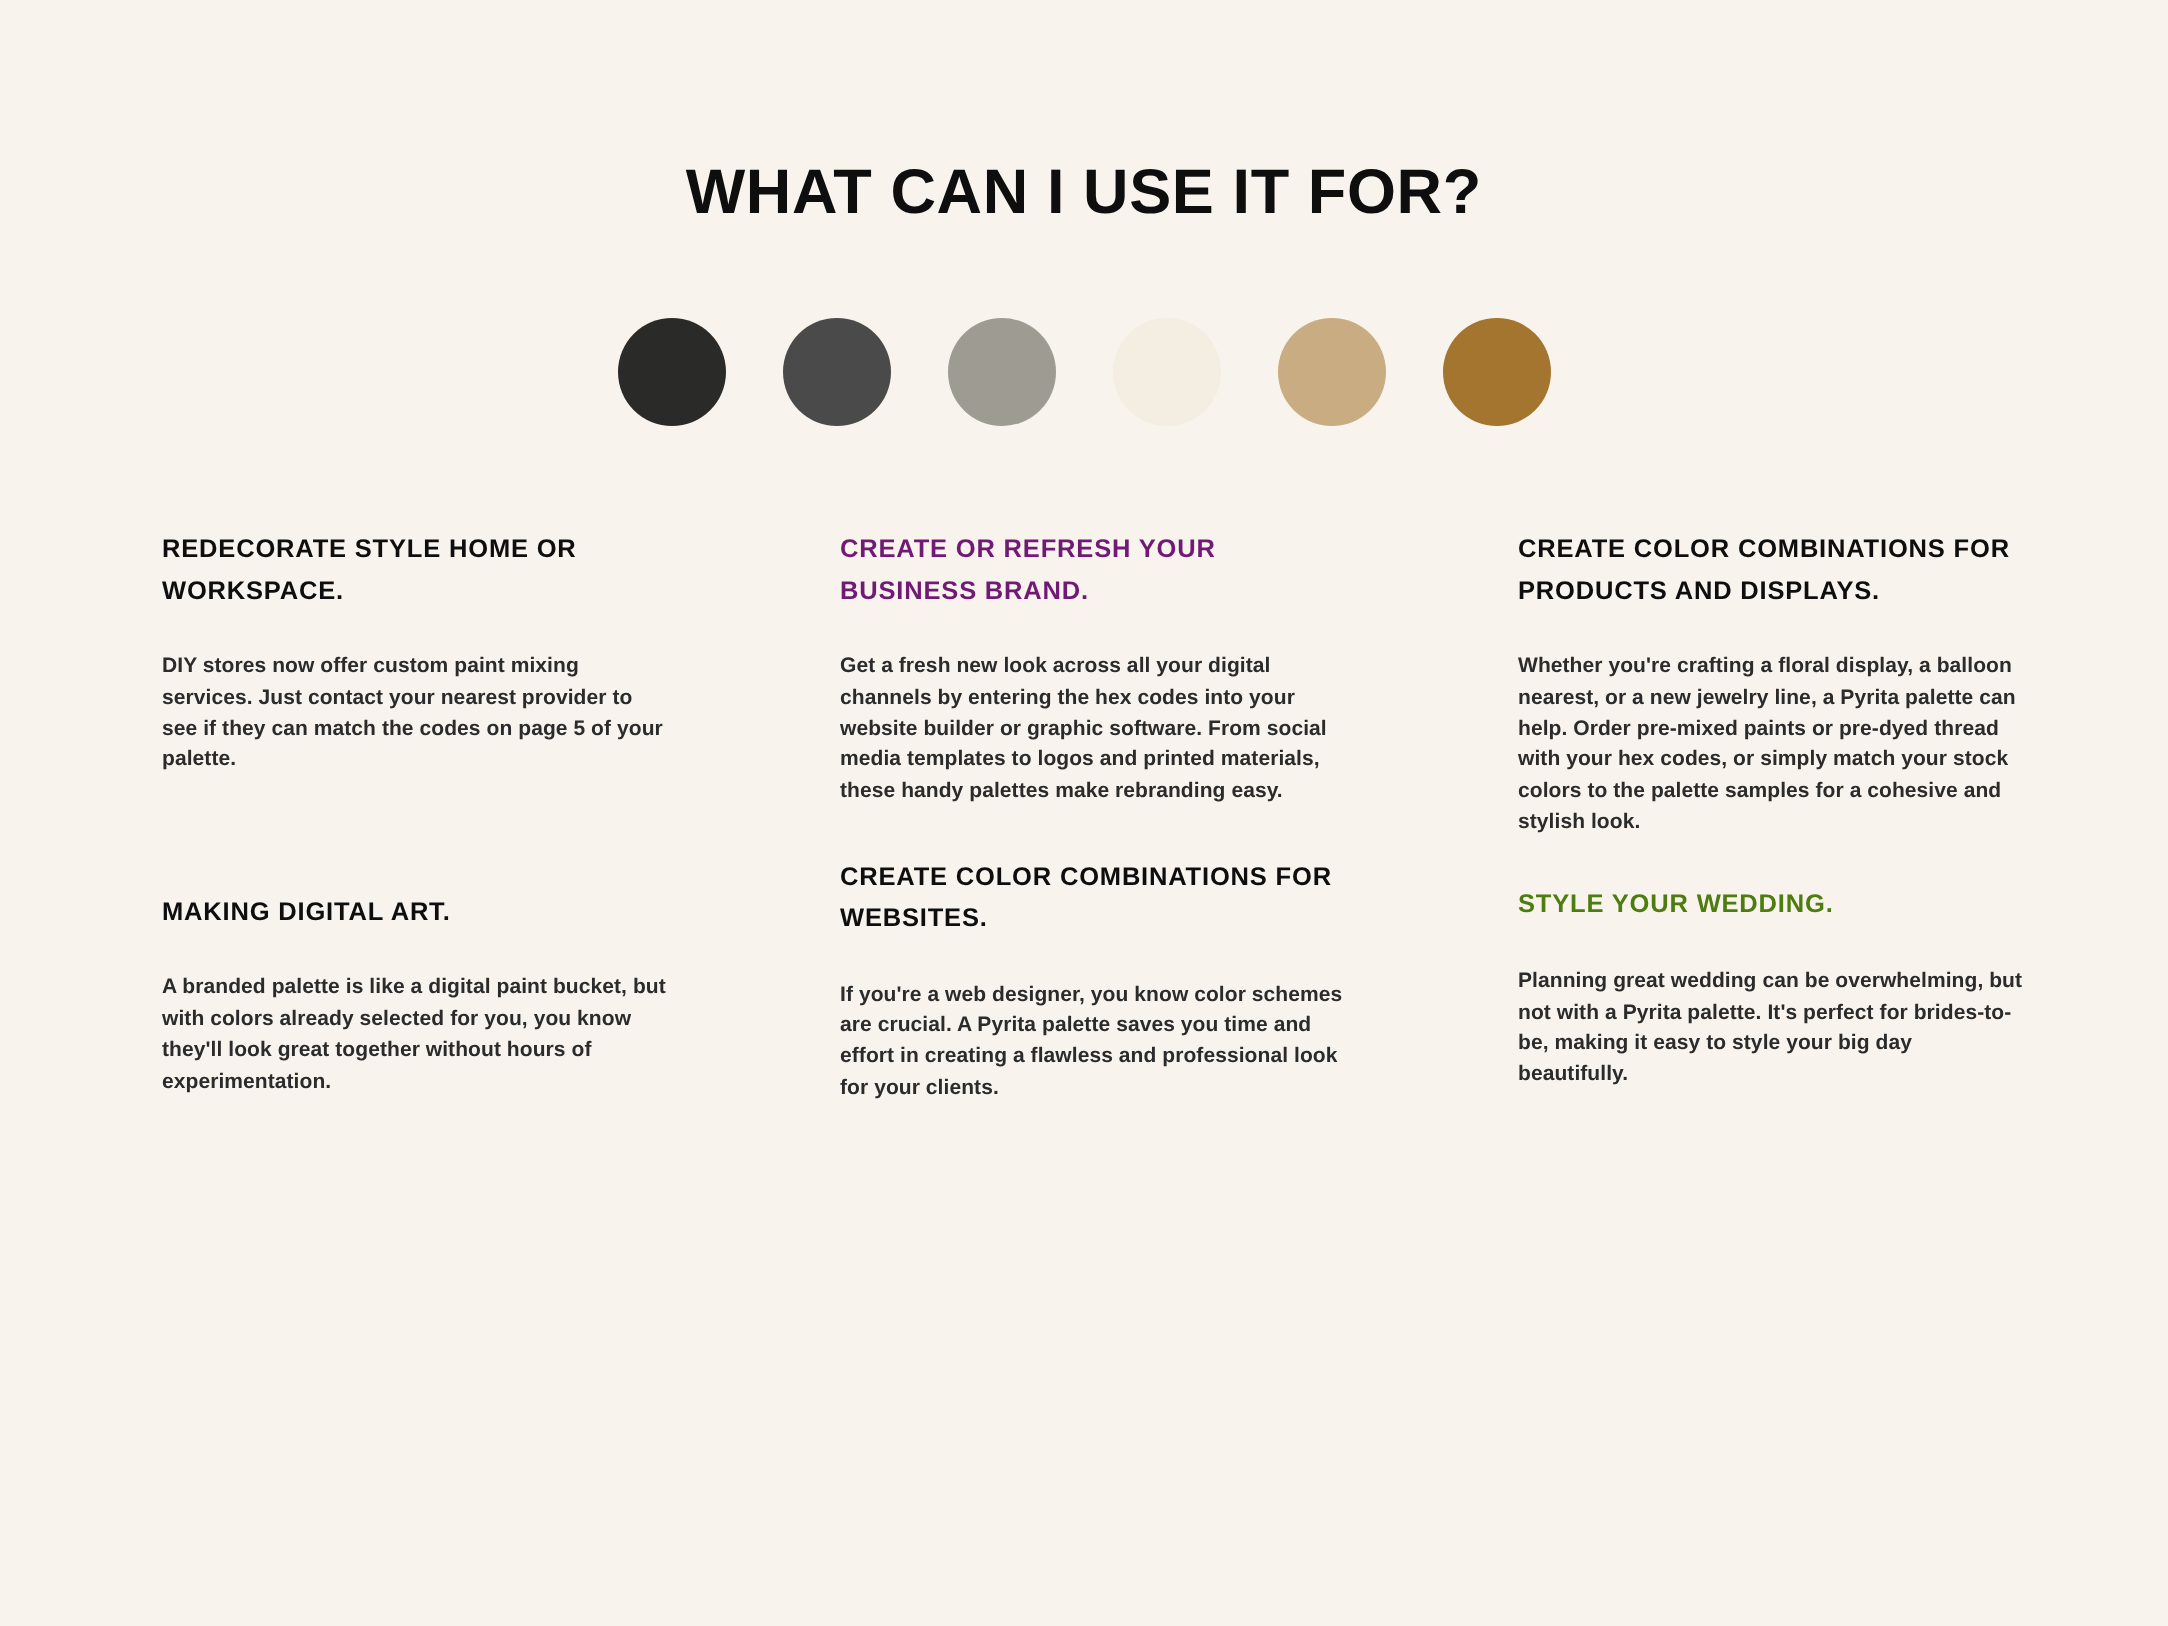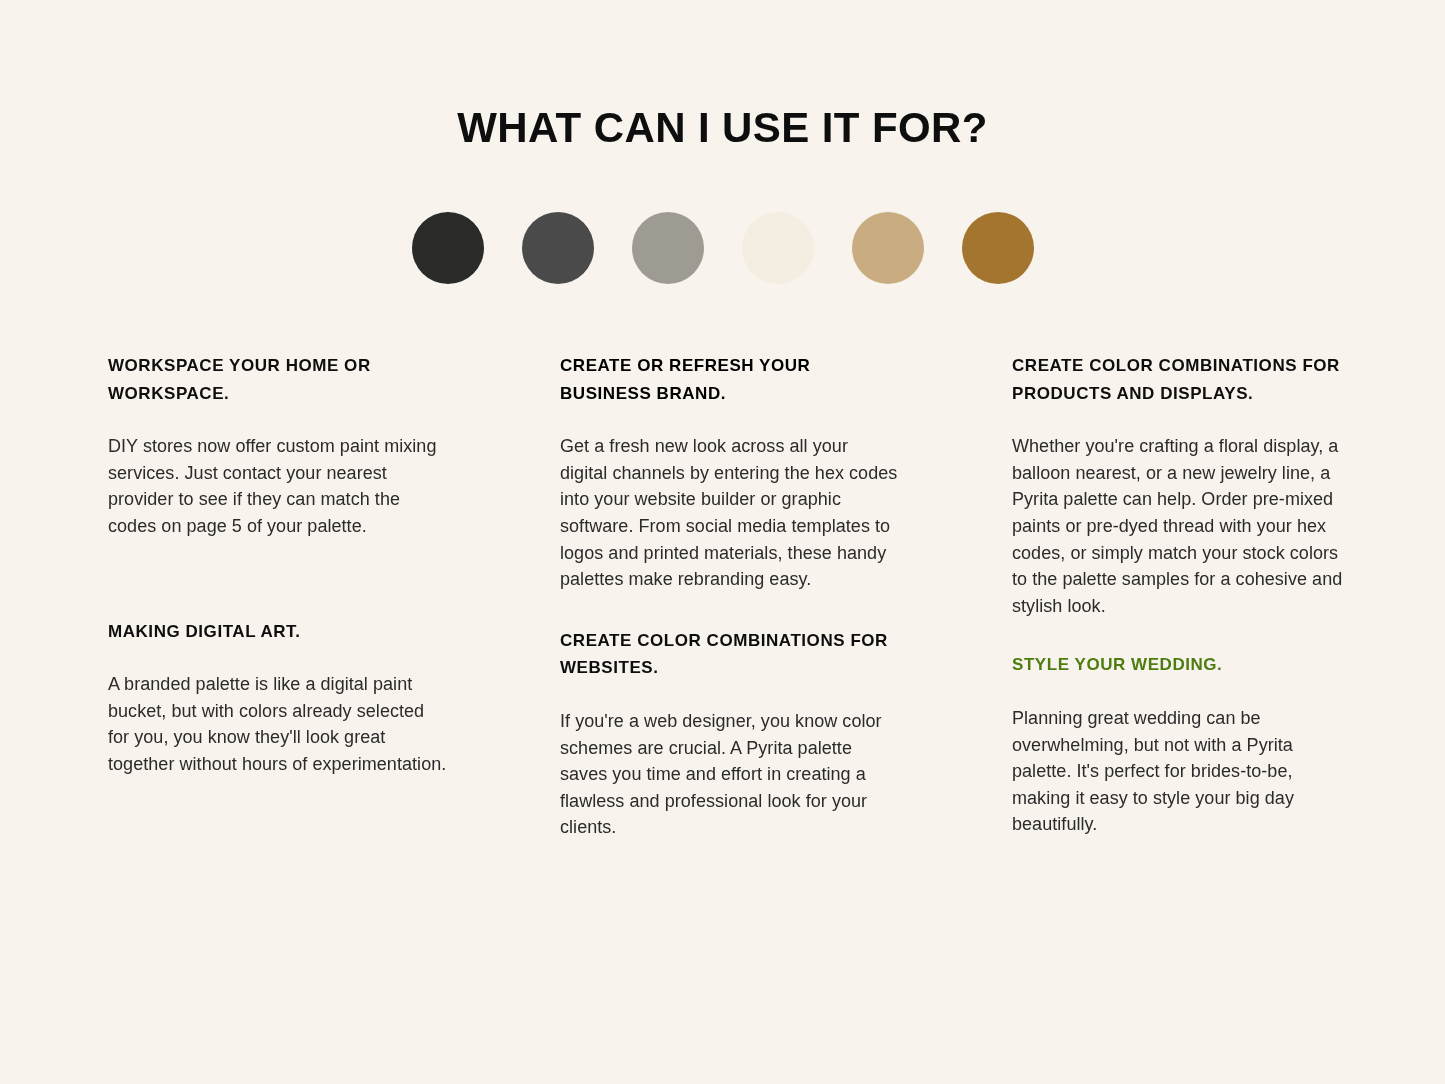--- a/index.html
+++ b/index.html
@@ -78,22 +78,22 @@
   .block-heading {
     font-size: 17px;
     font-weight: 700;
     letter-spacing: 0.55px;
     color: #0E0E0E;
     line-height: 1.62;
     margin-bottom: 26px;
   }
 
   .block-body {
-    font-size: 18px;
-    font-weight: 400;
+    font-size: 14px;
+    font-weight: 700;
     color: #2B2B2B;
     line-height: 1.48;
     letter-spacing: 0.05px;
   }
 
   
   .col-1 .block-1 { margin-bottom: 78px; }
   .col-2 .block-1 { margin-bottom: 34px; }
   .col-3 .block-1 { margin-bottom: 32px; }
 </style>
@@ -110,32 +110,32 @@
     <div class="swatch" style="background: rgb(158, 155, 146);"></div>
     <div class="swatch" style="background: rgb(244, 237, 225);"></div>
     <div class="swatch" style="background: rgb(201, 172, 129);"></div>
     <div class="swatch" style="background: rgb(163, 117, 47);"></div>
   </div>
 
   <div class="columns">
 
     <div class="column col-1">
       <div class="block block-1">
-        <div class="block-heading" style="color: rgb(14, 14, 14);">WORKSPACE YOUR HOME OR WORKSPACE.</div>
+        <div class="block-heading" style="color: rgb(14, 14, 14);">REDECORATE STYLE HOME OR WORKSPACE.</div>
         <div class="block-body" style="color: rgb(43, 43, 43);">DIY stores now offer custom paint mixing services. Just contact your nearest provider to see if they can match the codes on page 5 of your palette.</div>
       </div>
       <div class="block block-2">
         <div class="block-heading" style="color: rgb(14, 14, 14);">MAKING DIGITAL ART.</div>
         <div class="block-body" style="color: rgb(43, 43, 43);">A branded palette is like a digital paint bucket, but with colors already selected for you, you know they'll look great together without hours of experimentation.</div>
       </div>
     </div>
 
     <div class="column col-2">
       <div class="block block-1">
-        <div class="block-heading" style="color: #000000;">CREATE OR REFRESH YOUR BUSINESS BRAND.</div>
+        <div class="block-heading" style="color: #701a75;">CREATE OR REFRESH YOUR BUSINESS BRAND.</div>
         <div class="block-body" style="color: rgb(43, 43, 43); margin-top: 24px;">Get a fresh new look across all your digital channels by entering the hex codes into your website builder or graphic software. From social media templates to logos and printed materials, these handy palettes make rebranding easy.</div>
       </div>
       <div class="block block-2">
         <div class="block-heading" style="color: rgb(14, 14, 14);">CREATE COLOR COMBINATIONS FOR WEBSITES.</div>
         <div class="block-body" style="color: rgb(43, 43, 43);">If you're a web designer, you know color schemes are crucial. A Pyrita palette saves you time and effort in creating a flawless and professional look for your clients.</div>
       </div>
     </div>
 
     <div class="column col-3">
       <div class="block block-1">

